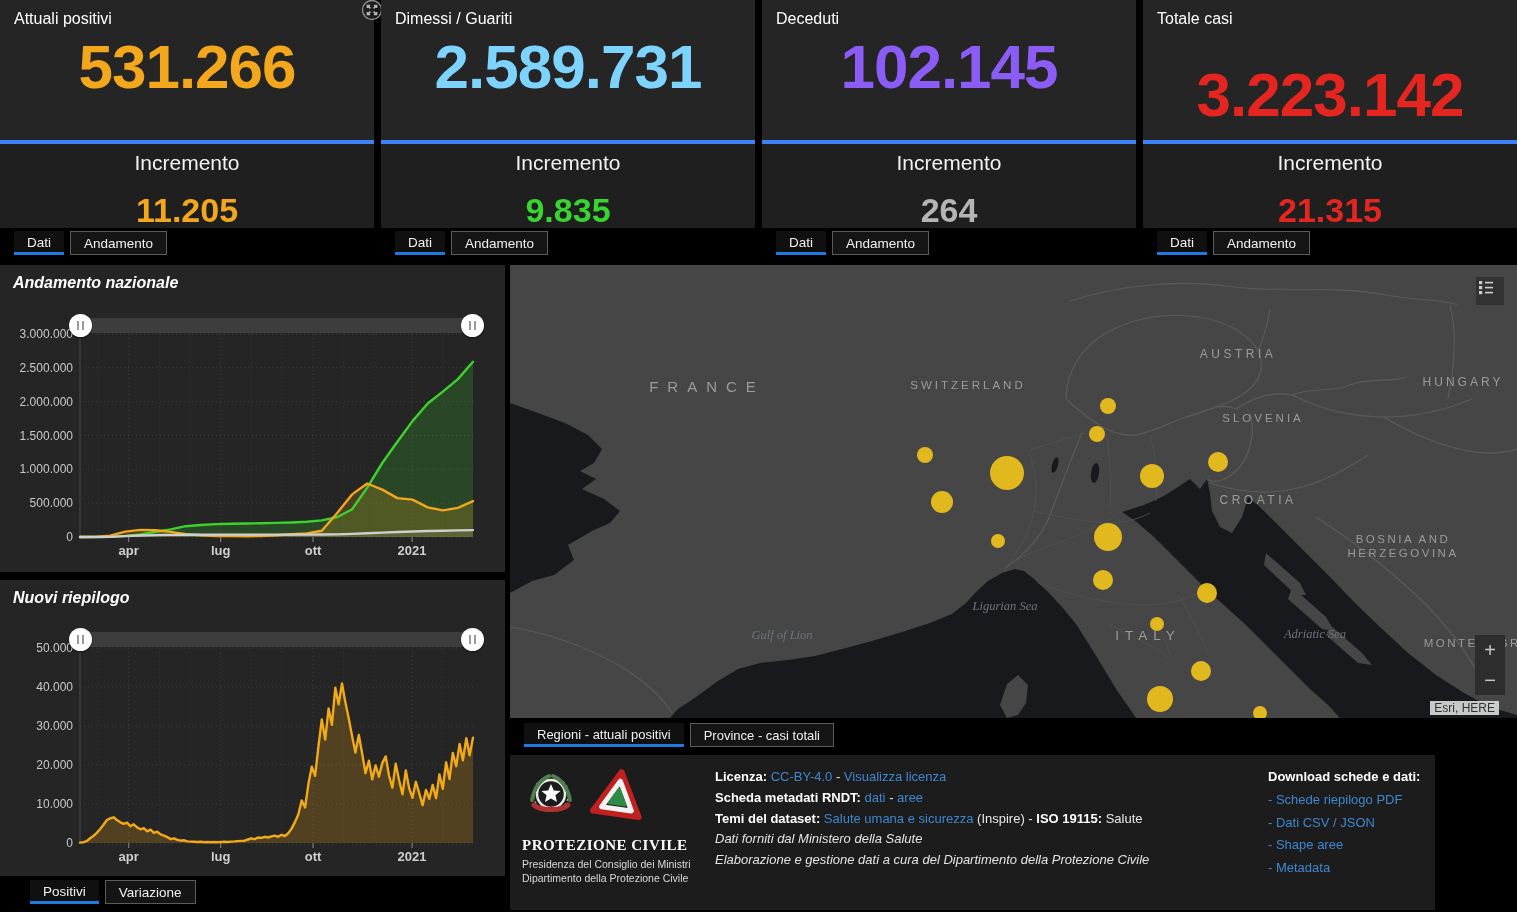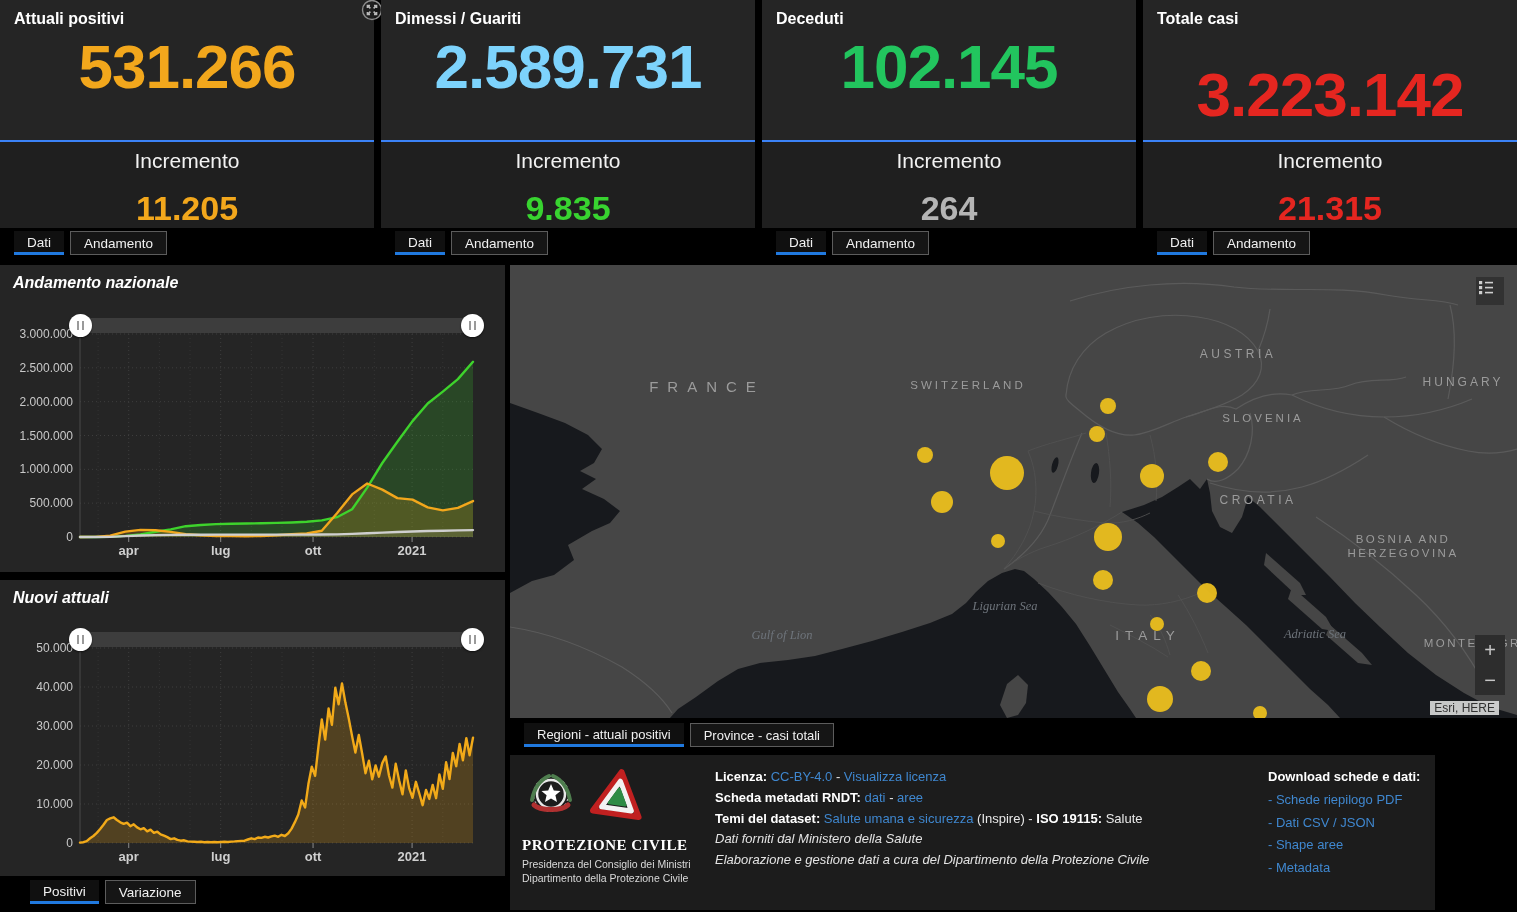--- a/index.html
+++ b/index.html
@@ -5,25 +5,25 @@
   * { margin:0; padding:0; box-sizing:border-box; }
   html,body { background:#000; width:1517px; height:912px; overflow:hidden;
               font-family:"Liberation Sans", sans-serif; }
   #stage { position:relative; width:1517px; height:912px; background:#000; }
 
   
   .cards-row { position:absolute; left:0; top:0; width:1517px; display:grid;
                grid-template-columns:repeat(4,1fr); column-gap:7px; }
   .card-col { position:relative; }
   .card { position:relative; background:#252525; height:228px; overflow:visible; }
-  .card-title { padding:10px 14px 0 14px; color:#fff; font-size:16px; font-weight:bold; }
+  .card-title { padding:10px 14px 0 14px; color:#fff; font-size:16px; font-weight:normal; }
   .card-value { text-align:center; font-size:62px; font-weight:bold; margin-top:8px;
                 letter-spacing:-1px; line-height:1.0; }
   .card-bottom { position:absolute; left:0; right:0; bottom:0; height:88px;
-                 background:#1f1f1f; border-top:2px solid #3b82f6; text-align:center; }
+                 background:#1f1f1f; border-top:4px solid #3b82f6; text-align:center; }
   .card-increment-label { color:#f2f2f2; font-size:21px; margin-top:7px; }
   .card-increment-value { font-size:34px; font-weight:bold; margin-top:16px; }
   .expand-btn { position:absolute; top:-1px; right:-9px; width:22px; height:22px; }
 
   
   .tab-bar { display:flex; gap:6px; padding:3px 0 0 14px; height:27px; }
   .tab { font-size:13.5px; color:#f0f0f0; padding:4px 13px 3px 13px; cursor:pointer;
          white-space:nowrap; }
   .tab.active { background:#101010; border-bottom:3px solid #2079df; }
   .tab.inactive { background:#151515; border:1px solid #5c5c5c; }
@@ -126,21 +126,21 @@
       </div>
       <div class="tab-bar">
         <div class="tab active">Dati</div>
         <div class="tab inactive">Andamento</div>
       </div>
     </div>
 
     <div class="card-col">
       <div class="card">
         <div class="card-title">Deceduti</div>
-        <div class="card-value" style="color: #22c55e;">102.145</div>
+        <div class="card-value" style="color: #8b5cf6;">102.145</div>
         <div class="card-bottom">
           <div class="card-increment-label">Incremento</div>
           <div class="card-increment-value" style="color: rgb(181, 181, 181);">264</div>
         </div>
       </div>
       <div class="tab-bar">
         <div class="tab active">Dati</div>
         <div class="tab inactive">Andamento</div>
       </div>
     </div>
@@ -212,21 +212,21 @@
         <path d="M80.0,272.0L95.1,272.0L110.2,271.9L125.3,270.9L140.5,269.4L155.6,266.7L170.7,264.4L185.8,261.2L200.9,260.0L216.0,259.1L231.2,258.7L246.3,258.5L261.4,258.3L276.5,257.9L291.6,257.5L306.7,256.8L321.8,255.4L337.0,252.2L352.1,244.2L367.2,222.6L382.3,198.0L397.4,176.7L412.5,156.1L427.7,138.5L442.8,126.6L457.9,114.1L473.0,96.8L473,272L80,272Z" fill="rgba(62,211,44,0.20)" stroke="none"></path>
         <path d="M80.0,272.0L95.1,271.9L110.2,270.6L125.3,266.6L140.5,264.9L155.6,265.2L170.7,266.9L185.8,269.2L200.9,270.2L216.0,271.0L231.2,271.1L246.3,271.2L261.4,271.1L276.5,270.2L291.6,269.3L306.7,268.5L321.8,265.8L337.0,248.2L352.1,229.4L367.2,218.5L382.3,224.6L397.4,233.1L412.5,234.6L427.7,242.4L442.8,245.4L457.9,242.9L473.0,236.1L473,272L80,272Z" fill="rgba(242,167,28,0.20)" stroke="none"></path>
         <path d="M80.0,272.0L95.1,272.0L110.2,271.9L125.3,271.1L140.5,270.5L155.6,270.1L170.7,269.9L185.8,269.7L200.9,269.7L216.0,269.6L231.2,269.6L246.3,269.6L261.4,269.6L276.5,269.6L291.6,269.6L306.7,269.6L321.8,269.5L337.0,269.4L352.1,268.9L367.2,268.2L382.3,267.6L397.4,267.0L412.5,266.5L427.7,266.0L442.8,265.7L457.9,265.4L473.0,265.1L473,272L80,272Z" fill="rgba(207,207,207,0.10)" stroke="none"></path>
         <path d="M80.0,272.0L95.1,272.0L110.2,271.9L125.3,270.9L140.5,269.4L155.6,266.7L170.7,264.4L185.8,261.2L200.9,260.0L216.0,259.1L231.2,258.7L246.3,258.5L261.4,258.3L276.5,257.9L291.6,257.5L306.7,256.8L321.8,255.4L337.0,252.2L352.1,244.2L367.2,222.6L382.3,198.0L397.4,176.7L412.5,156.1L427.7,138.5L442.8,126.6L457.9,114.1L473.0,96.8" fill="none" stroke="#3ED32C" stroke-width="2.4" stroke-linejoin="round" stroke-linecap="round"></path>
         <path d="M80.0,272.0L95.1,271.9L110.2,270.6L125.3,266.6L140.5,264.9L155.6,265.2L170.7,266.9L185.8,269.2L200.9,270.2L216.0,271.0L231.2,271.1L246.3,271.2L261.4,271.1L276.5,270.2L291.6,269.3L306.7,268.5L321.8,265.8L337.0,248.2L352.1,229.4L367.2,218.5L382.3,224.6L397.4,233.1L412.5,234.6L427.7,242.4L442.8,245.4L457.9,242.9L473.0,236.1" fill="none" stroke="#F2A71C" stroke-width="2.4" stroke-linejoin="round" stroke-linecap="round"></path>
         <path d="M80.0,272.0L95.1,272.0L110.2,271.9L125.3,271.1L140.5,270.5L155.6,270.1L170.7,269.9L185.8,269.7L200.9,269.7L216.0,269.6L231.2,269.6L246.3,269.6L261.4,269.6L276.5,269.6L291.6,269.6L306.7,269.6L321.8,269.5L337.0,269.4L352.1,268.9L367.2,268.2L382.3,267.6L397.4,267.0L412.5,266.5L427.7,266.0L442.8,265.7L457.9,265.4L473.0,265.1" fill="none" stroke="#CFCFCF" stroke-width="2.4" stroke-linejoin="round" stroke-linecap="round"></path>
       </svg>
   </div>
 
   <div class="panel" id="panel-nuovi">
-    <div class="panel-title">Nuovi attuali</div>
+    <div class="panel-title">Nuovi riepilogo</div>
     <div class="range-track" style="top:52px;">
       <div class="range-handle handle-left">
           <span class="bar"></span>
           <span class="bar"></span>
         </div>
       <div class="range-handle handle-right">
           <span class="bar"></span>
           <span class="bar"></span>
         </div>
     </div>

